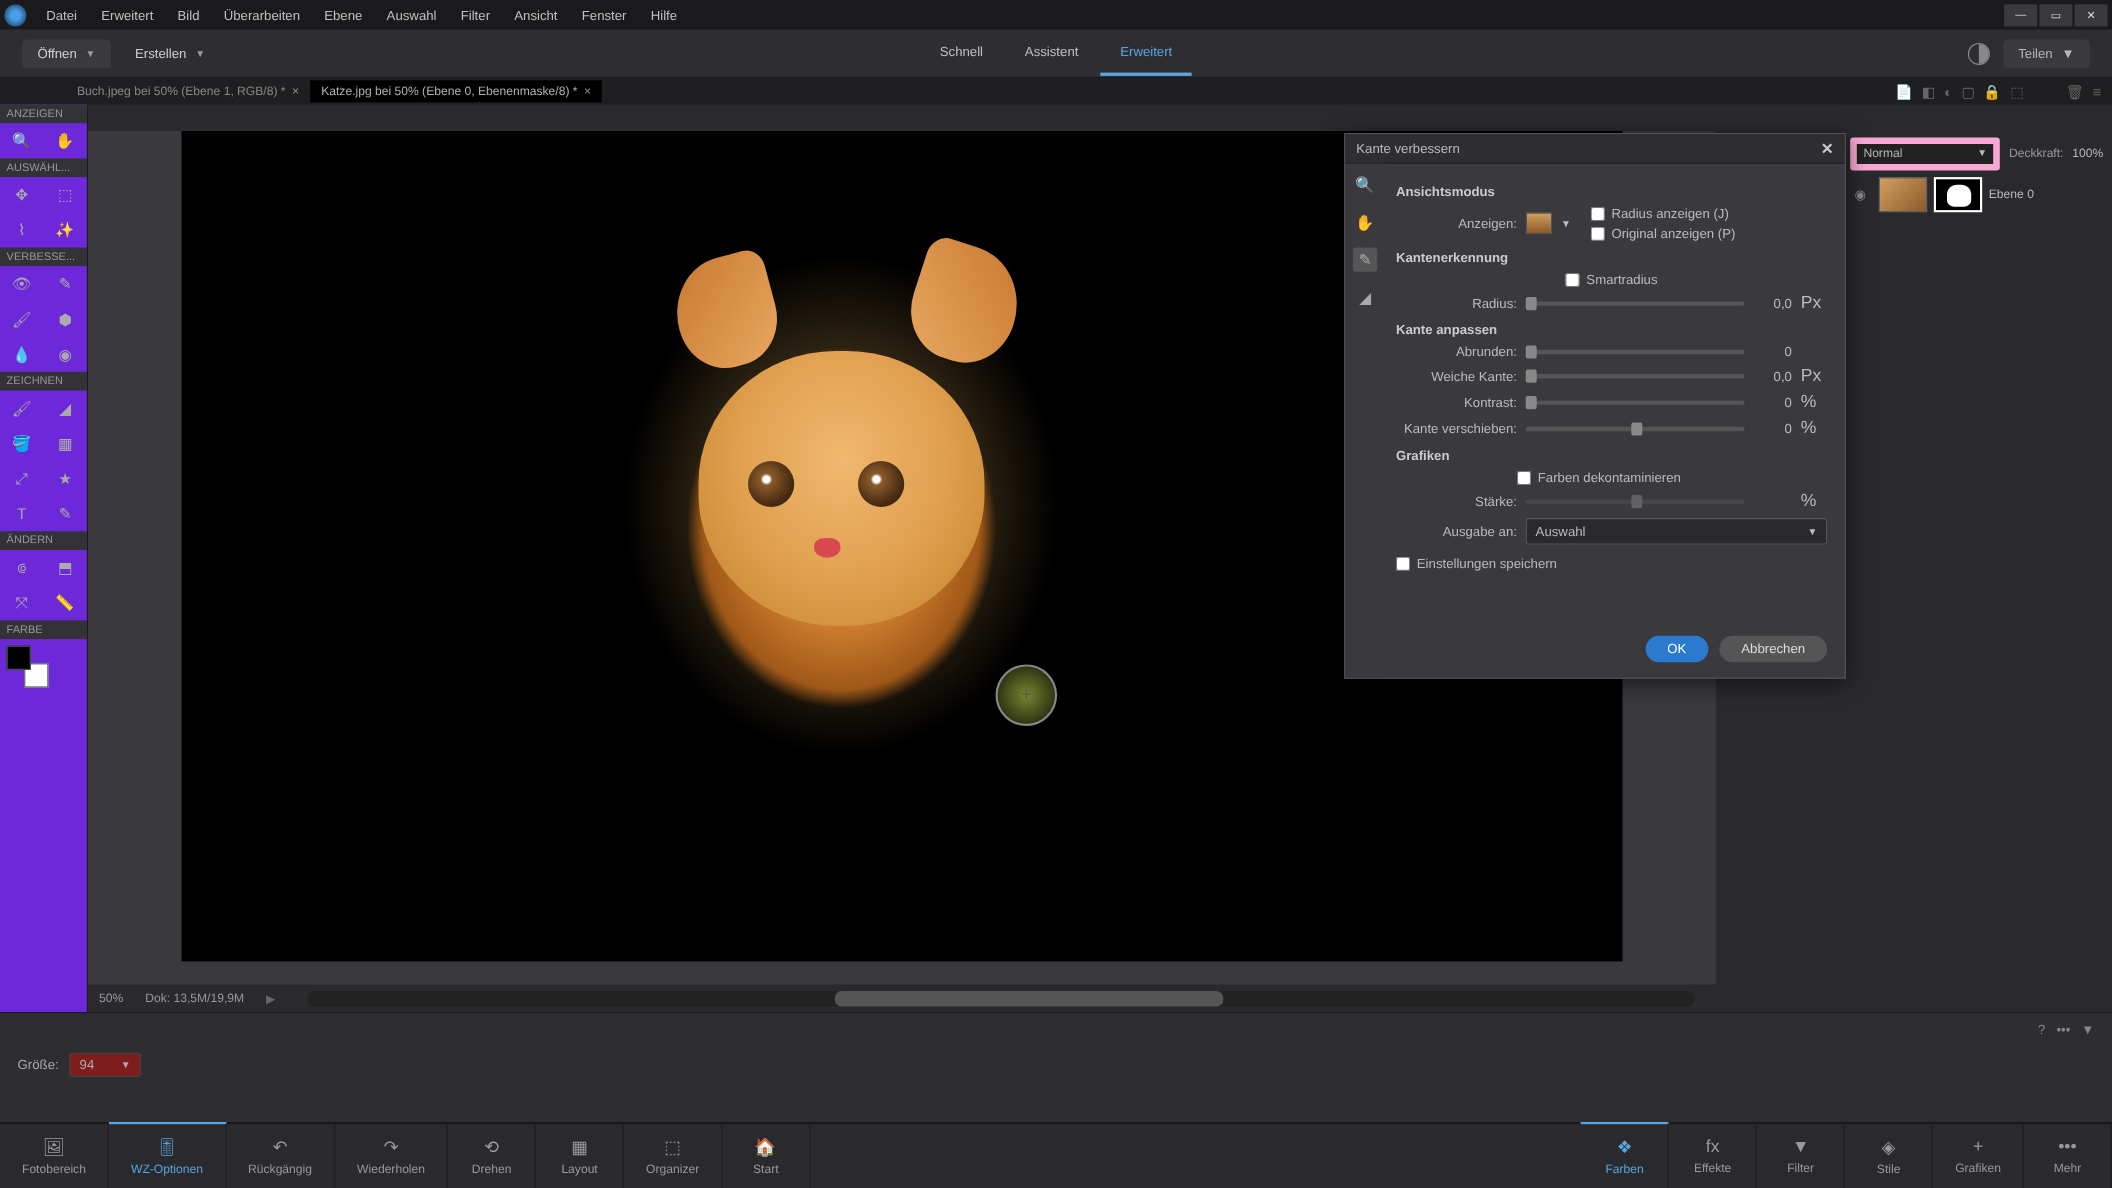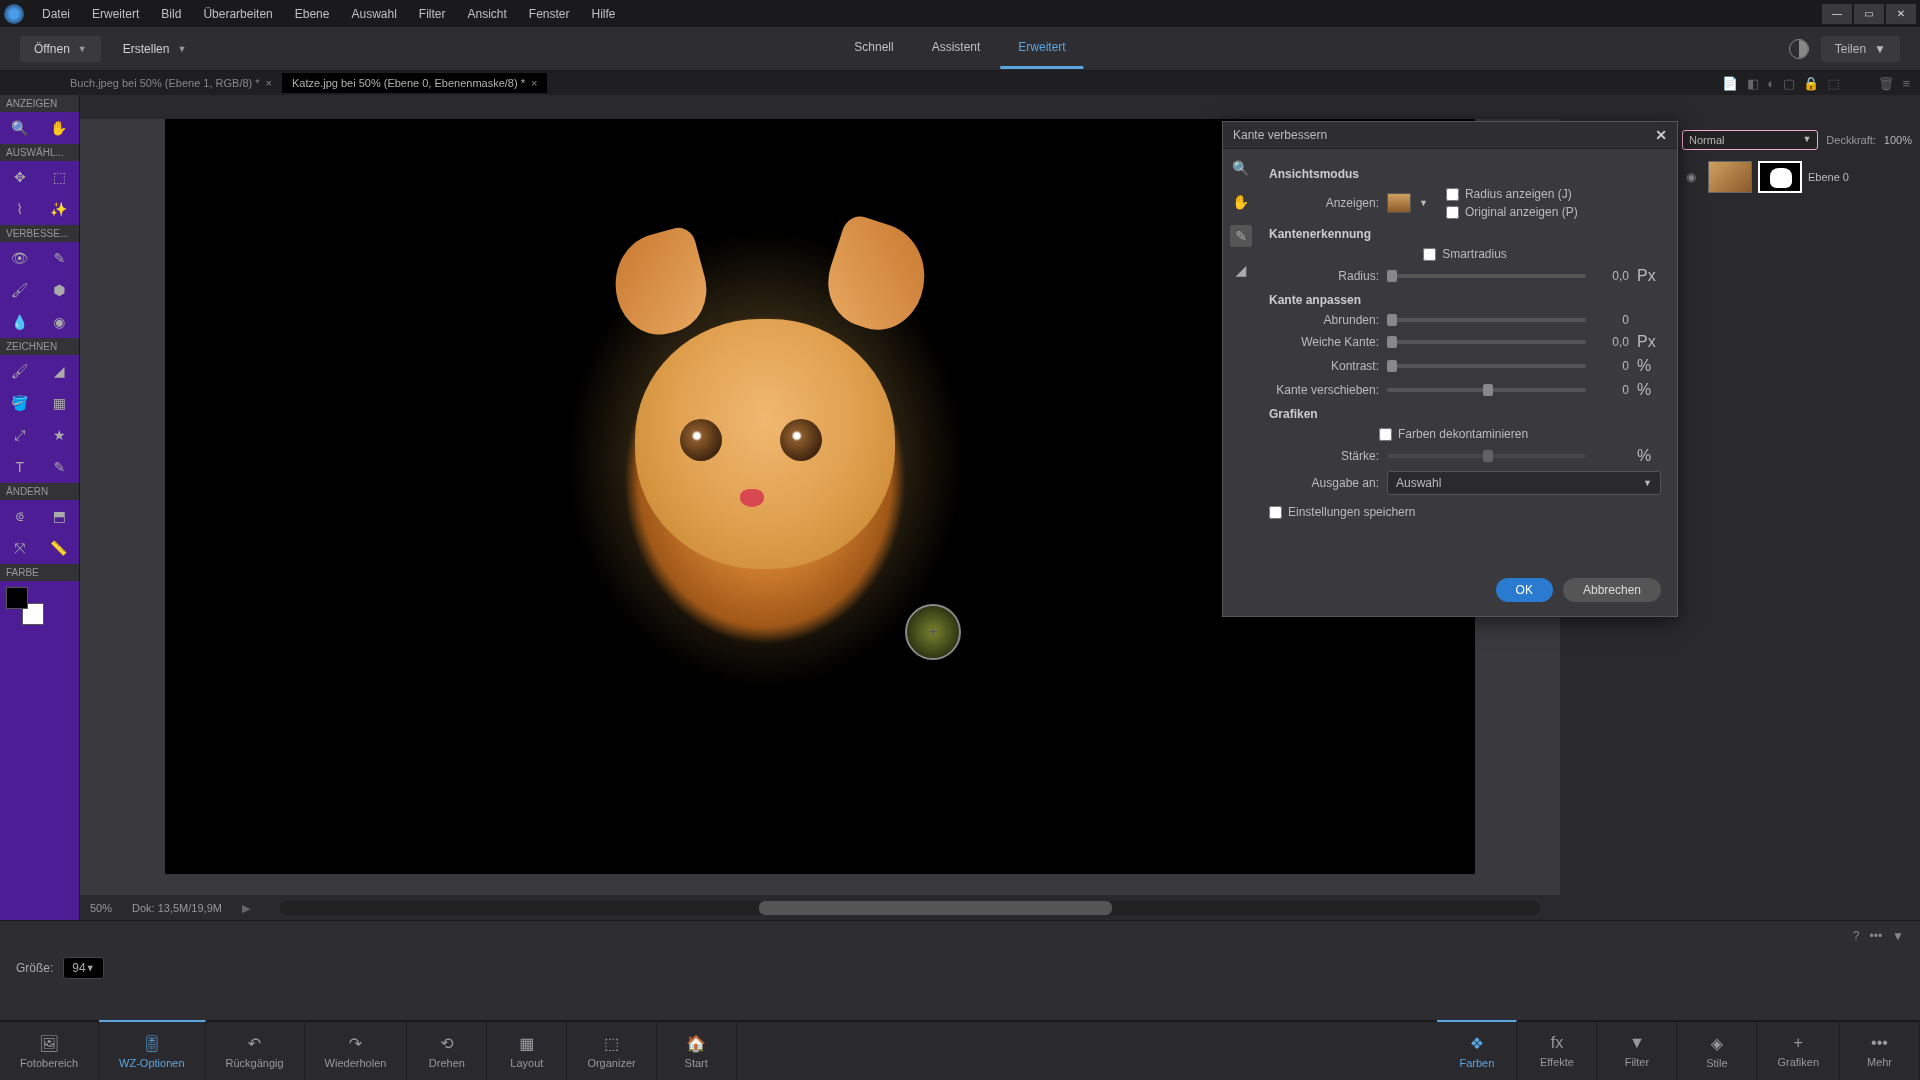--- a/index.html
+++ b/index.html
@@ -27,21 +27,21 @@
 
 
 .doc-tabs { height: 24px; background: #1f1f22; display: flex; align-items: center; padding-left: 60px; }
 .doc-tab { padding: 4px 10px; color: #888; font-size: 11px; display: flex; align-items: center; gap: 6px; cursor: pointer; }
 .doc-tab.active { background: #000000; color: #b0b0b0; }
 .doc-close { font-size: 11px; color: #888; cursor: pointer; }
 .doc-right-icons { margin-left: auto; display: flex; gap: 8px; padding-right: 10px; color: #666; }
 .doc-right-icons span { cursor: pointer; font-size: 13px; }
 
 
-.left-panel { position: absolute; left: 0; top: 95px; width: 80px; bottom: 60px; background: #4c1d95; border-right: 1px solid #1a1a1d; }
+.left-panel { position: absolute; left: 0; top: 95px; width: 80px; bottom: 60px; background: #6d28d9; border-right: 1px solid #1a1a1d; }
 .tool-section-label { background: #333337; color: #999; font-size: 10px; padding: 3px 6px; text-align: left; }
 .tool-grid { display: grid; grid-template-columns: 1fr 1fr; }
 .tool-btn { height: 32px; display: flex; align-items: center; justify-content: center; cursor: pointer; color: #aaa; font-size: 14px; }
 .color-swatch { margin: 6px; position: relative; width: 38px; height: 38px; }
 .swatch-bg { position: absolute; right: 0; bottom: 0; width: 22px; height: 22px; background: #fff; border: 1px solid #555; }
 .swatch-fg { position: absolute; left: 0; top: 0; width: 22px; height: 22px; background: #000; border: 1px solid #555; }
 
 
 .canvas-area { position: absolute; left: 80px; right: 360px; top: 119px; bottom: 185px; background: #3a3a3e; display: flex; align-items: flex-start; justify-content: center; overflow: hidden; }
 .canvas { background: #000; width: 1310px; height: 755px; position: relative; margin-top: 0; }
@@ -58,34 +58,34 @@
 .cursor-ring { position: absolute; left: 380px; top: 395px; width: 56px; height: 56px; border: 2px solid #888; border-radius: 50%; background: radial-gradient(circle, rgba(200,220,80,0.6) 0%, rgba(160,180,60,0.3) 70%, transparent 100%); display: flex; align-items: center; justify-content: center; color: #555; font-size: 16px; }
 
 
 .canvas-status { position: absolute; left: 80px; right: 360px; bottom: 160px; height: 24px; background: #2a2a2e; display: flex; align-items: center; padding: 0 10px; font-size: 11px; color: #999; gap: 20px; }
 .scrollbar-h { flex: 1; height: 14px; background: #222; border-radius: 6px; position: relative; margin: 0 10px; }
 .scrollbar-thumb { position: absolute; left: 38%; width: 28%; height: 100%; background: #555; border-radius: 6px; }
 
 
 .options-bar { position: absolute; left: 0; right: 0; bottom: 60px; height: 100px; background: #2e2e32; border-top: 1px solid #1a1a1d; padding: 8px 16px; }
 .opt-row { display: flex; align-items: center; gap: 10px; font-size: 12px; color: #aaa; }
-.opt-dropdown { background: #000000; border: 1px solid #444; padding: 3px 8px; display: flex; align-items: center; gap: 0; border-radius: 3px; }
+.opt-dropdown { background: #7f1d1d; border: 1px solid #444; padding: 3px 8px; display: flex; align-items: center; gap: 24px; border-radius: 3px; }
 .help-icons { position: absolute; right: 16px; top: 8px; display: flex; gap: 10px; color: #888; }
 
 
 .bottom-bar { position: absolute; left: 0; right: 0; bottom: 0; height: 60px; background: #2a2a2e; border-top: 2px solid #1a1a1d; display: flex; }
 .bb-item { flex: 0 0 auto; padding: 6px 20px; display: flex; flex-direction: column; align-items: center; justify-content: center; gap: 4px; color: #999; font-size: 11px; cursor: pointer; border-right: 1px solid #1f1f22; min-width: 80px; }
 .bb-item.active { color: #5aa5e0; border-top: 2px solid #5aa5e0; margin-top: -2px; }
 .bb-icon { font-size: 16px; }
 .bb-spacer { flex: 1; }
 
 
 .layer-strip { position: absolute; right: 8px; top: 127px; width: 230px; display: flex; flex-direction: column; gap: 4px; }
 .layer-row-top { display: flex; align-items: center; gap: 8px; height: 26px; }
-.layer-dropdown { flex: 1; background: #222; border: 1px solid #f9a8d4; padding: 3px 6px; border-radius: 3px; font-size: 11px; display: flex; justify-content: space-between; }
+.layer-dropdown { flex: 1; background: #222; border: 6px solid #f9a8d4; padding: 3px 6px; border-radius: 3px; font-size: 11px; display: flex; justify-content: space-between; }
 .opacity-label { font-size: 11px; color: #999; }
 .layer-item { display: flex; align-items: center; gap: 6px; padding: 4px; }
 .layer-eye { width: 16px; color: #888; }
 .layer-thumb { width: 44px; height: 32px; background: linear-gradient(135deg, #d0a060, #8b5a2b); border: 1px solid #666; }
 .layer-mask { width: 44px; height: 32px; background: #000; border: 2px solid #fff; position: relative; }
 .layer-mask::after { content:''; position:absolute; left:10px; top:5px; width:22px; height:20px; background:#fff; border-radius:40% 40% 30% 30%; }
 .layer-name { font-size: 11px; color: #bbb; }
 
 
 .dialog { position: absolute; left: 1222px; top: 121px; width: 456px; background: #3a3a3e; border: 1px solid #555; box-shadow: 0 4px 20px rgba(0,0,0,0.6); font-size: 12px; color: #bbb; }

